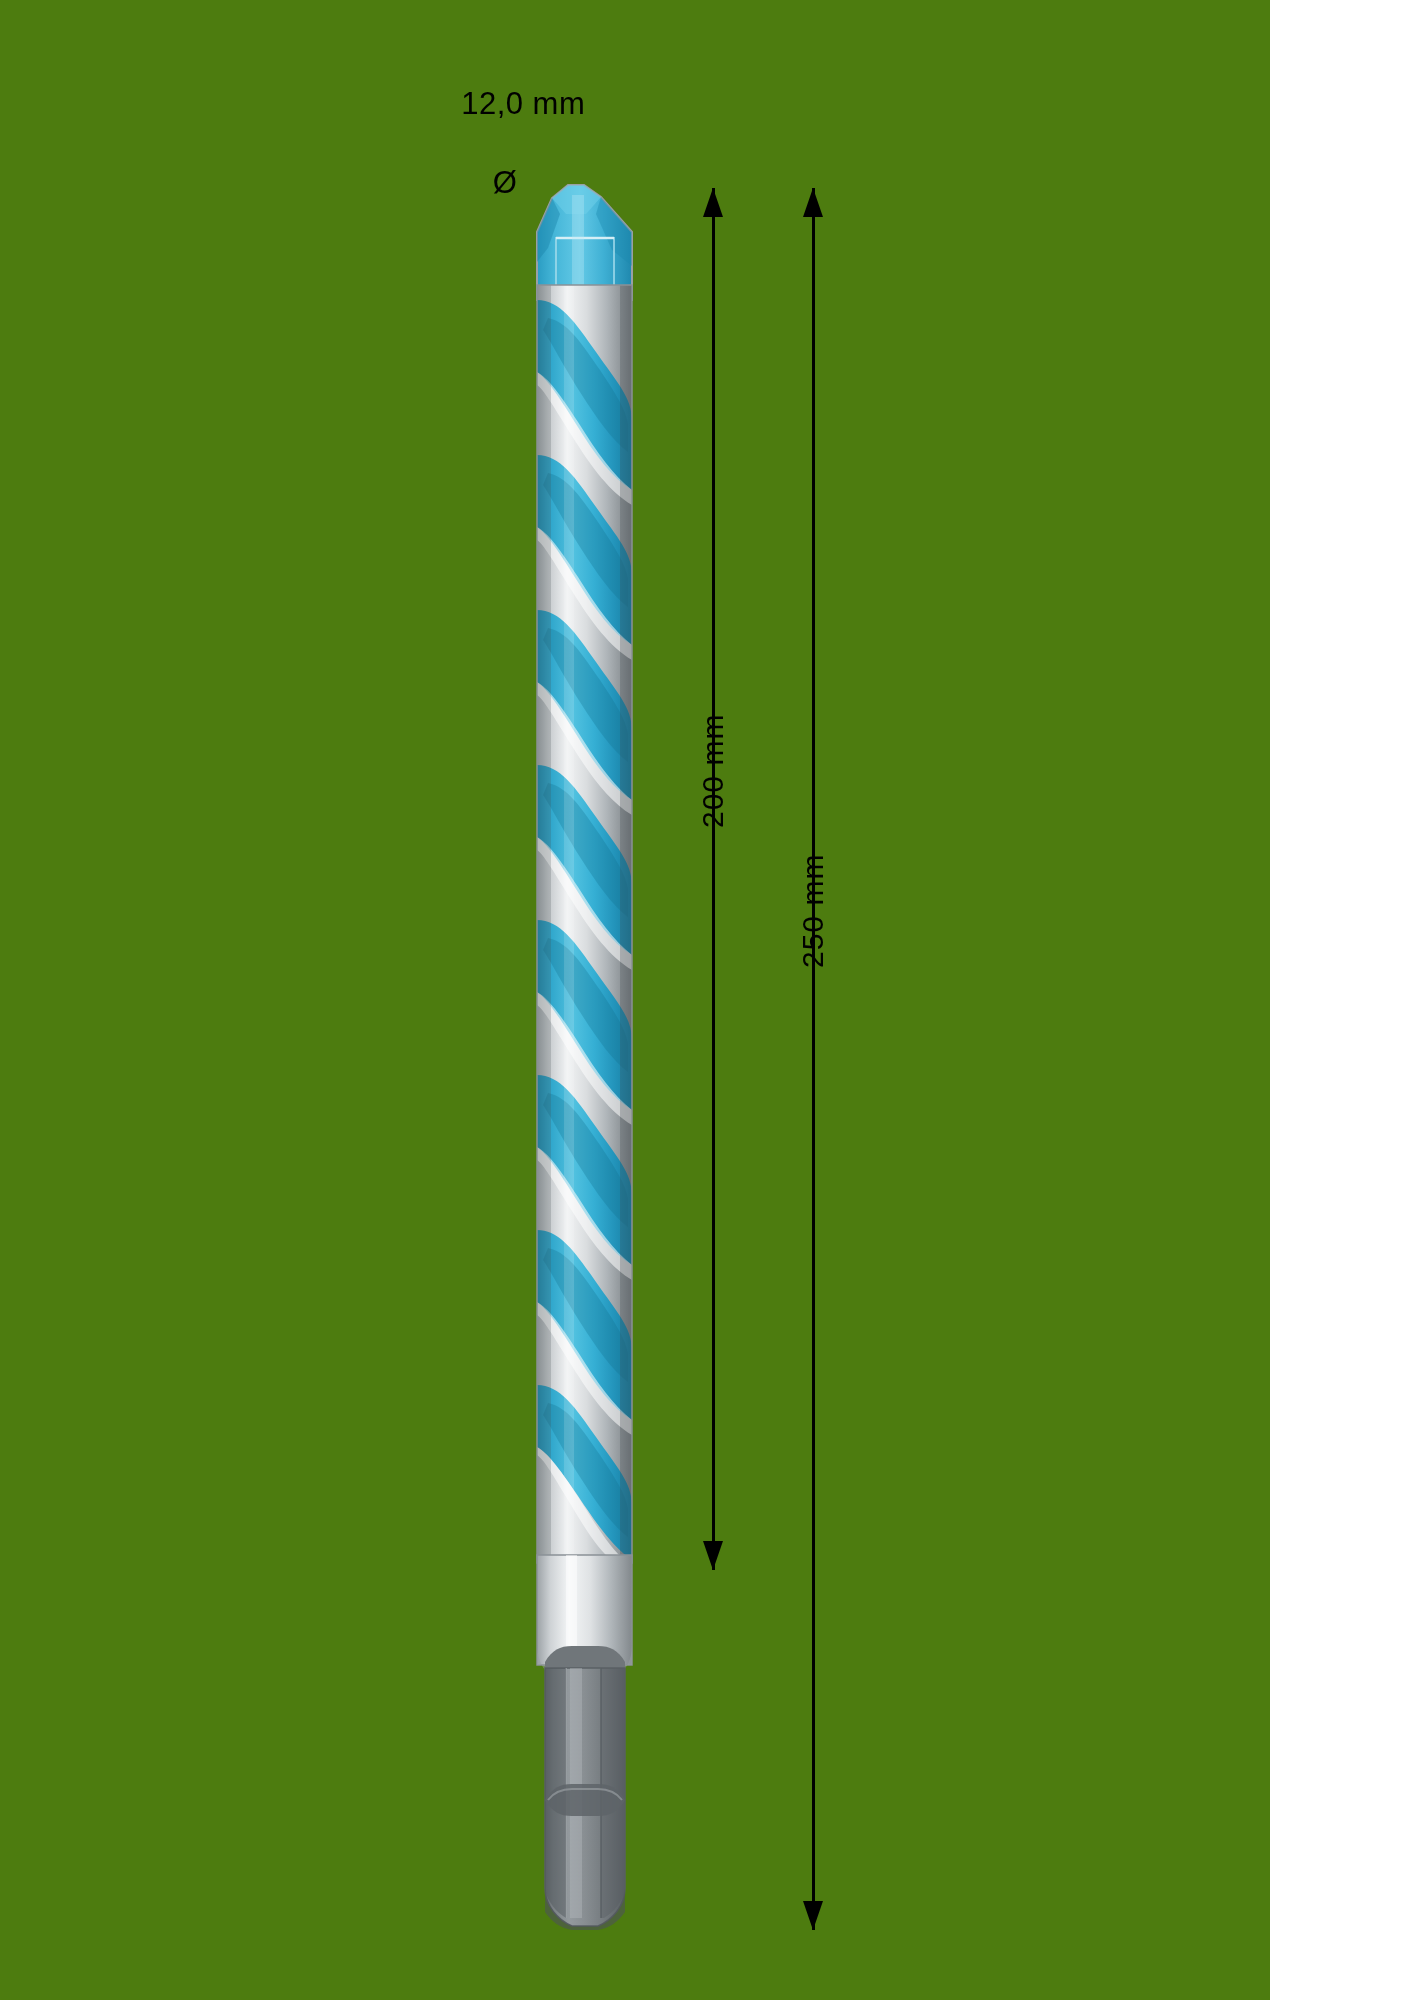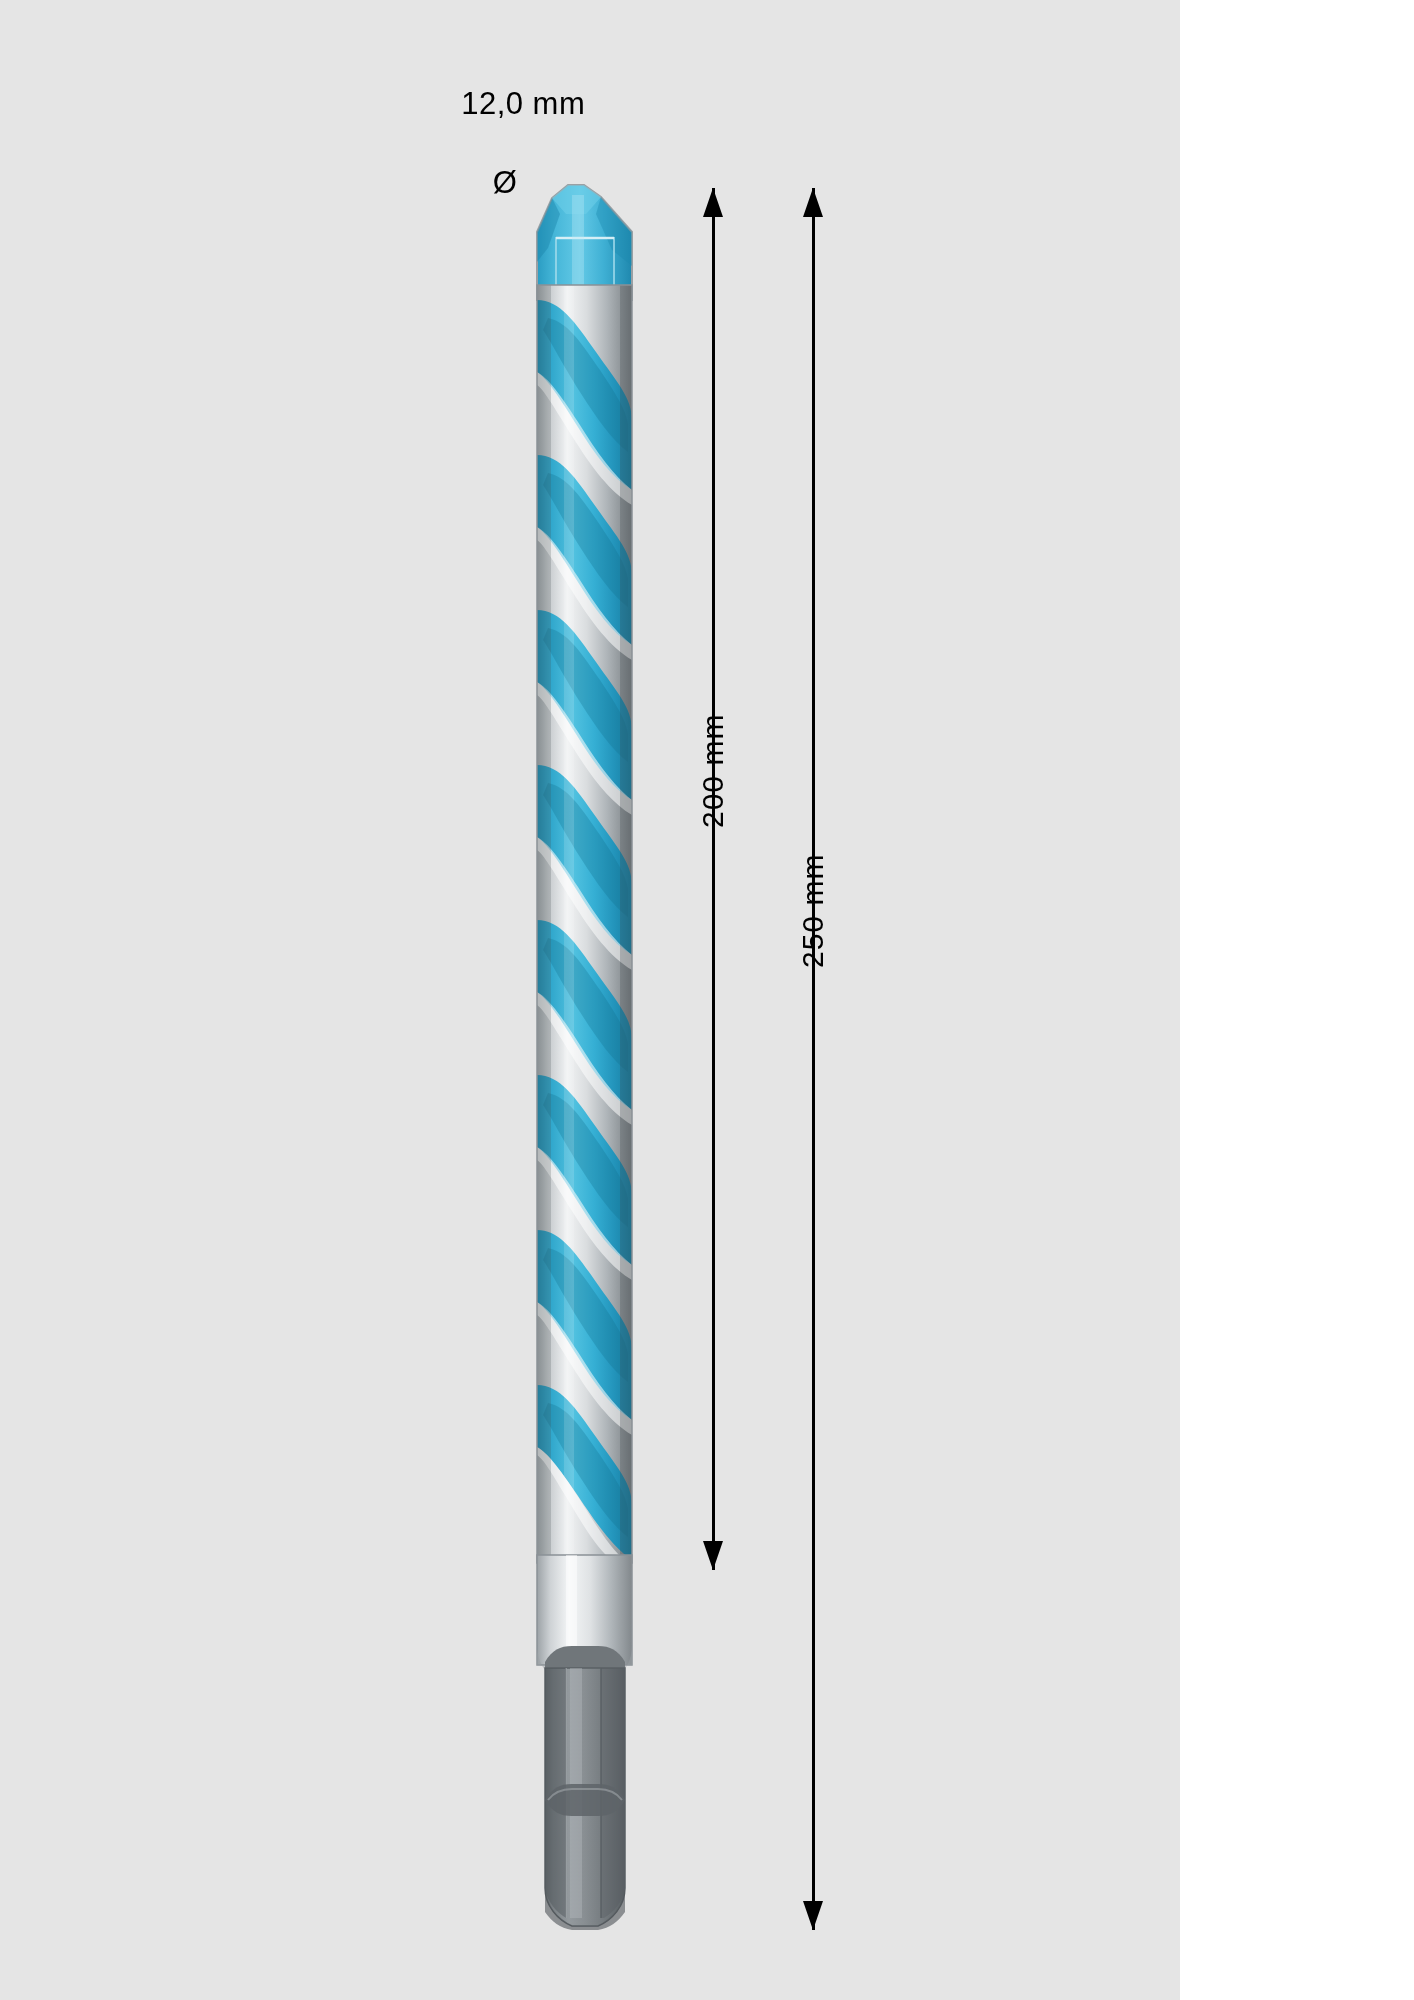--- a/index.html
+++ b/index.html
@@ -5,23 +5,23 @@
   html, body {
     margin: 0;
     padding: 0;
     background: #ffffff;
   }
   body {
     font-family: "Liberation Sans", sans-serif;
   }
   #stage {
     position: relative;
-    width: 1180px;
+    width: 1270px;
     height: 2000px;
-    background: #e5e5e5;
+    background: #4d7c0f;
     overflow: hidden;
   }
 
   
   .dia-label {
     position: absolute;
     left: 390px;
     top: 44px;
     width: 230px;
     text-align: center;

